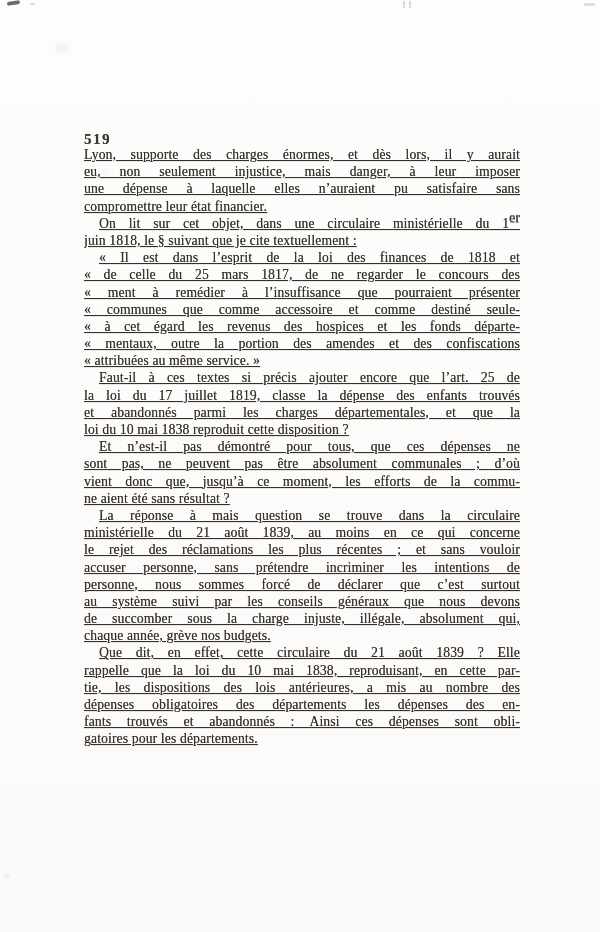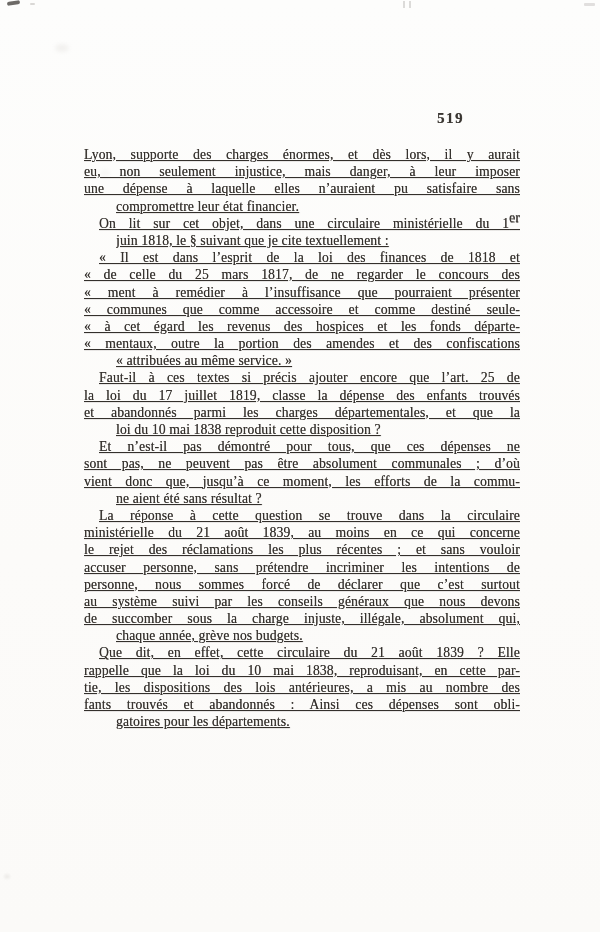--- a/index.html
+++ b/index.html
@@ -11,22 +11,22 @@
   .page {
     position: relative;
     width: 600px; height: 932px;
     background: linear-gradient(180deg, #fdfdfc 0%, #fcfbf9 60%, #fbfaf8 100%);
     overflow: hidden;
     font-family: "Liberation Serif", "DejaVu Serif", serif;
     color: #34302c;
   }
   .pagenum {
     position: absolute;
-    top: 110px; left: 84px; width: 380px;
-    text-align: right;
+    top: 131px; left: 84px; width: 380px;
+    text-align: left;
     font-size: 15px;
     font-weight: bold;
     letter-spacing: 1.5px;
     color: #3a3632;
     text-shadow: 0.2px 0.2px 0.2px rgba(40,36,32,0.6);
   }
   .textblock {
     position: absolute;
     left: 84px; top: 146px; width: 436px;
     font-size: 13.6px;
@@ -35,21 +35,21 @@
     text-shadow: 0.15px 0.15px 0.25px rgba(40,36,32,0.65);
   }
   .para { margin: 0; padding: 0; }
   .line {
     height: 17.2px;
     overflow: hidden;
     text-align: justify;
     text-align-last: justify;
     text-decoration: underline;
   }
-  .line.last { text-align-last: left; margin-left: 32px; }
+  .line.last { text-align-last: left; }
   .line.indent { text-indent: 15px; }
   sup.sup {
     font-size: 14px;
     vertical-align: super;
     line-height: 0;
     letter-spacing: 0;
   }
   .artifact { position: absolute; pointer-events: none; }
   .a-tl-dash { left: 7px; top: 1px; width: 13px; height: 4px; background: #53504c; border-radius: 2px; transform: rotate(-8deg); opacity: .85; }
   .a-tl-speck { left: 30px; top: 3px; width: 5px; height: 2px; background: #8a867f; opacity: .3; border-radius: 1px; }
@@ -108,32 +108,33 @@
     </div>
 
     <div class="para">
       <div class="line indent">Et n’est-il pas démontré pour tous, que ces dépenses ne</div>
       <div class="line">sont pas, ne peuvent pas être absolument communales ; d’où</div>
       <div class="line">vient donc que, jusqu’à ce moment, les efforts de la commu-</div>
       <div class="line last">ne aient été sans résultat ?</div>
     </div>
 
     <div class="para">
-      <div class="line indent">La réponse à cette question se trouve dans la circulaire</div>
+      <div class="line indent">La réponse à mais question se trouve dans la circulaire</div>
       <div class="line">ministérielle du 21 août 1839, au moins en ce qui concerne</div>
       <div class="line">le rejet des réclamations les plus récentes ; et sans vouloir</div>
       <div class="line">accuser personne, sans prétendre incriminer les intentions de</div>
       <div class="line">personne, nous sommes forcé de déclarer que c’est surtout</div>
       <div class="line">au système suivi par les conseils généraux que nous devons</div>
       <div class="line">de succomber sous la charge injuste, illégale, absolument qui,</div>
       <div class="line last">chaque année, grève nos budgets.</div>
     </div>
 
     <div class="para">
       <div class="line indent">Que dit, en effet, cette circulaire du 21 août 1839 ? Elle</div>
       <div class="line">rappelle que la loi du 10 mai 1838, reproduisant, en cette par-</div>
       <div class="line">tie, les dispositions des lois antérieures, a mis au nombre des</div>
+      <div class="line">dépenses obligatoires des départements les dépenses des en-</div>
       <div class="line">fants trouvés et abandonnés : Ainsi ces dépenses sont obli-</div>
       <div class="line last">gatoires pour les départements.</div>
     </div>
 
   </div>
 </div>
 
 </body></html>

